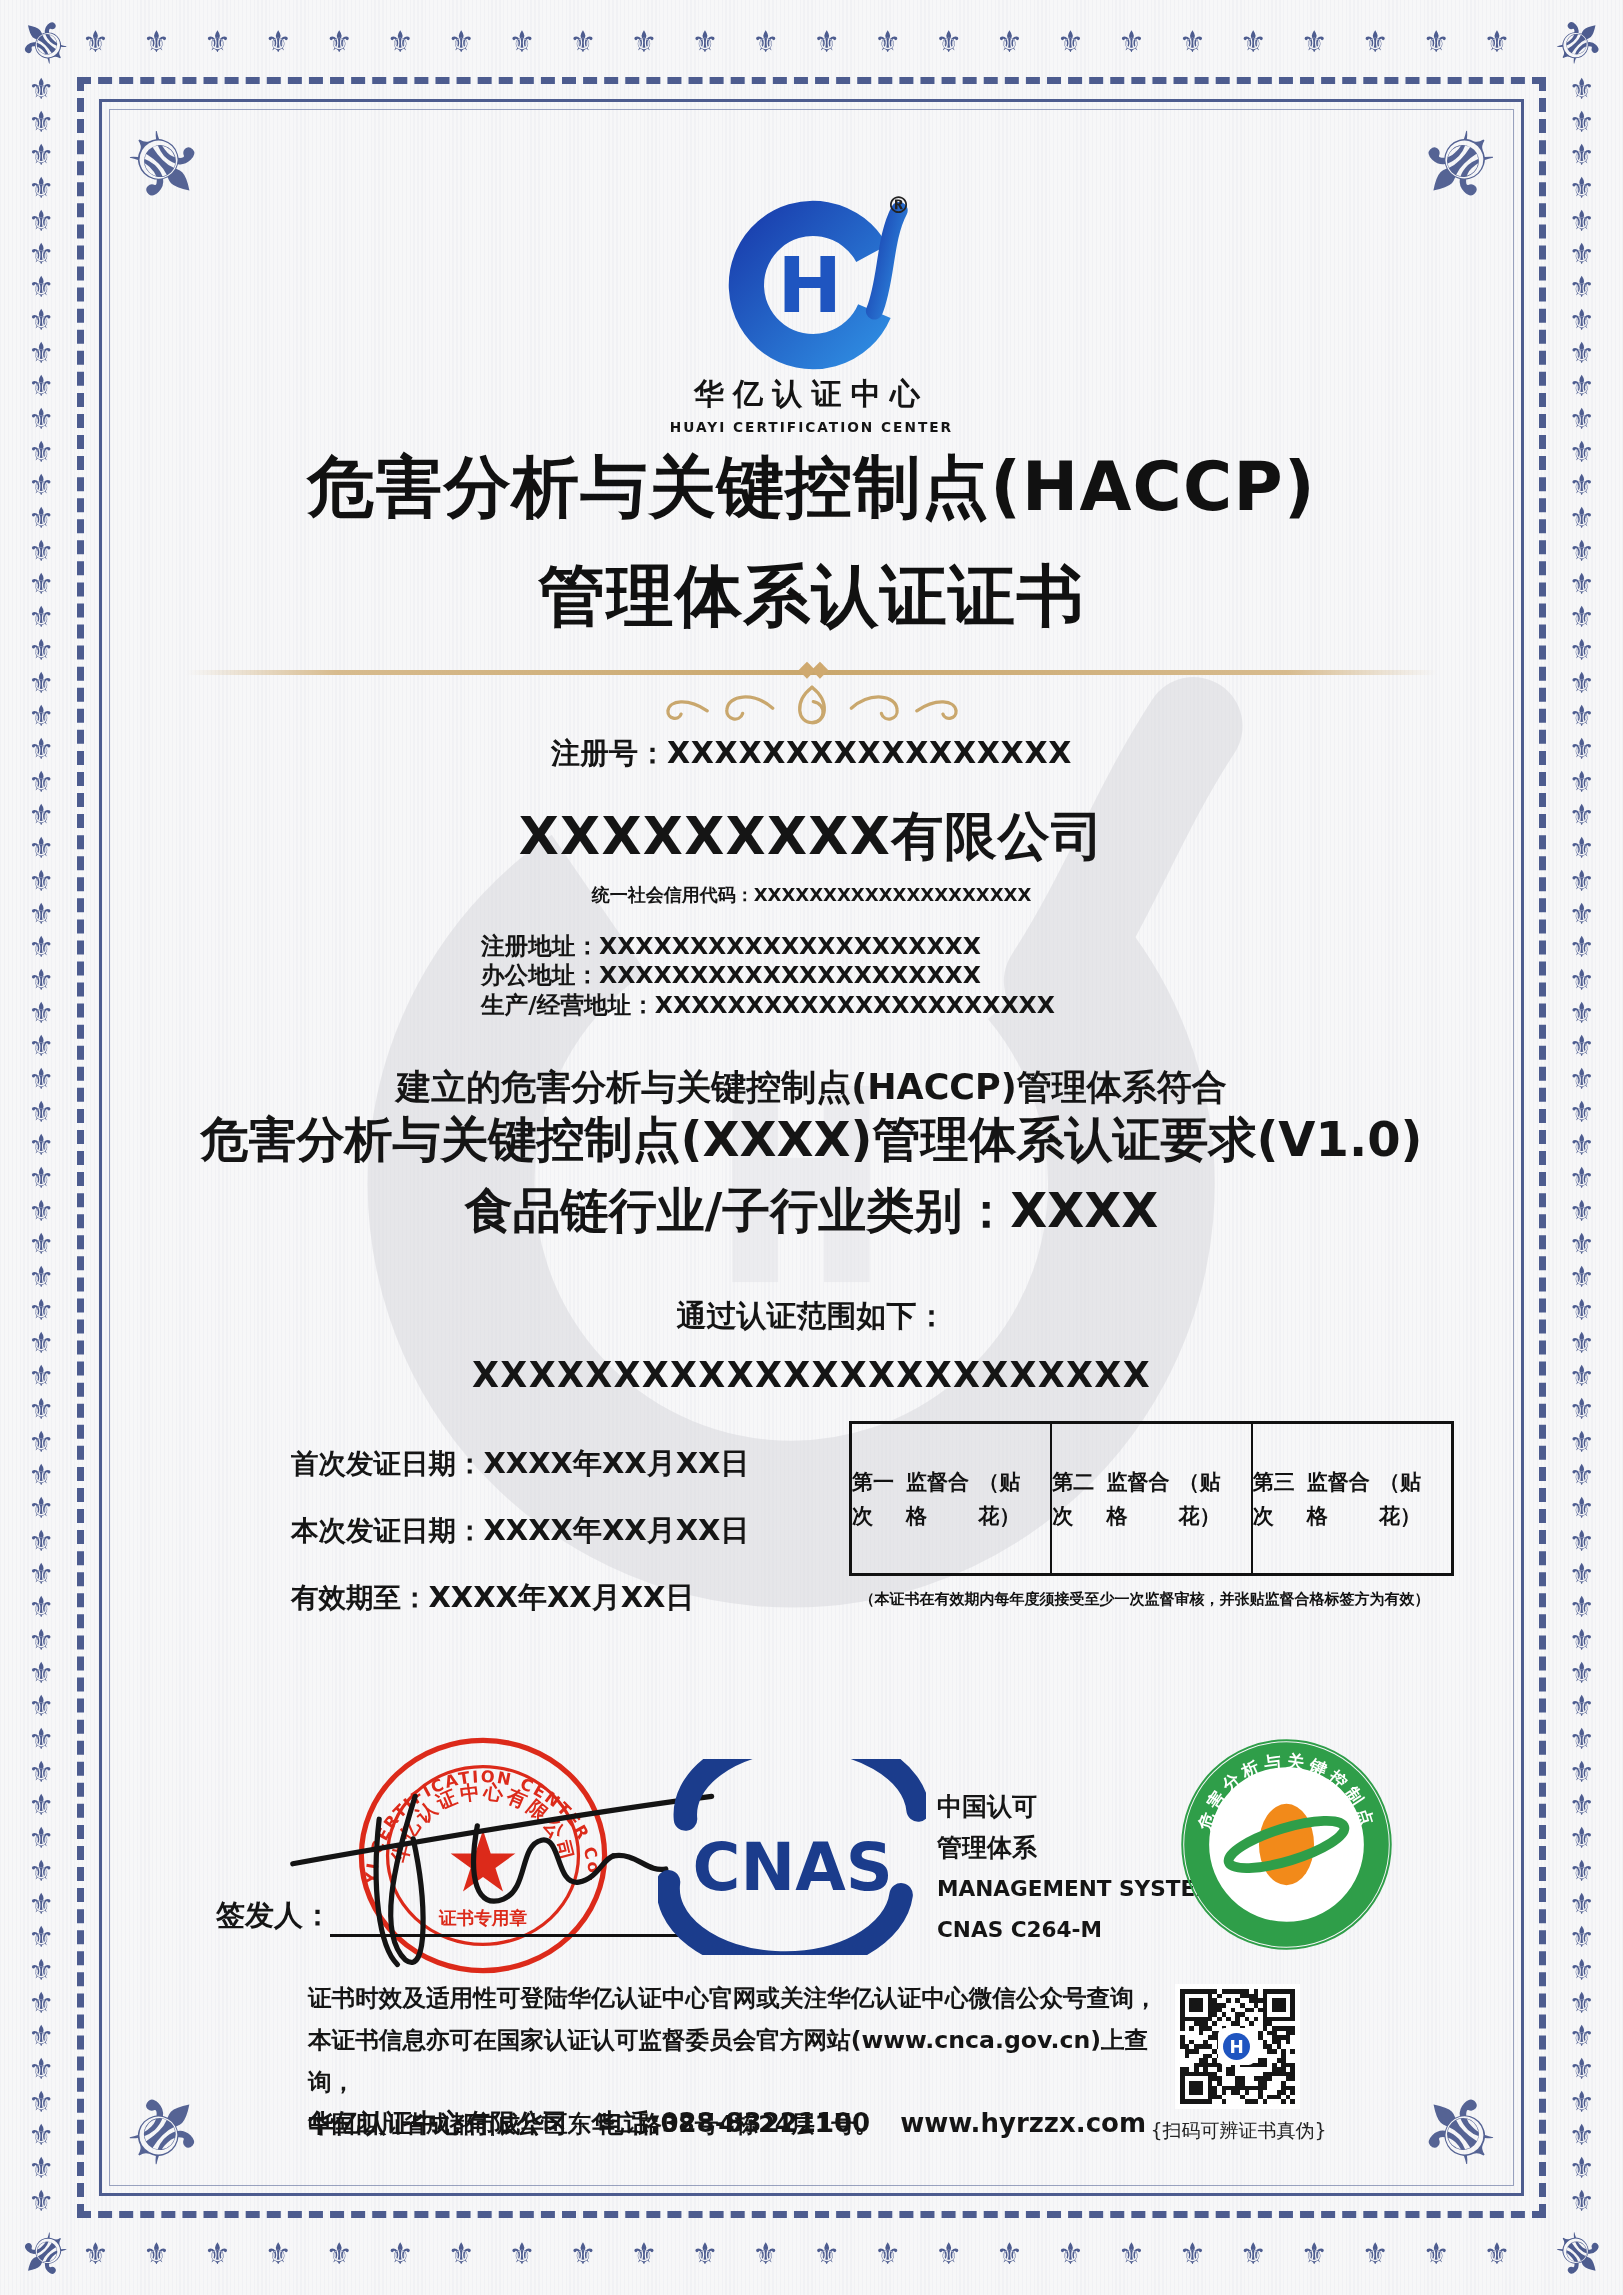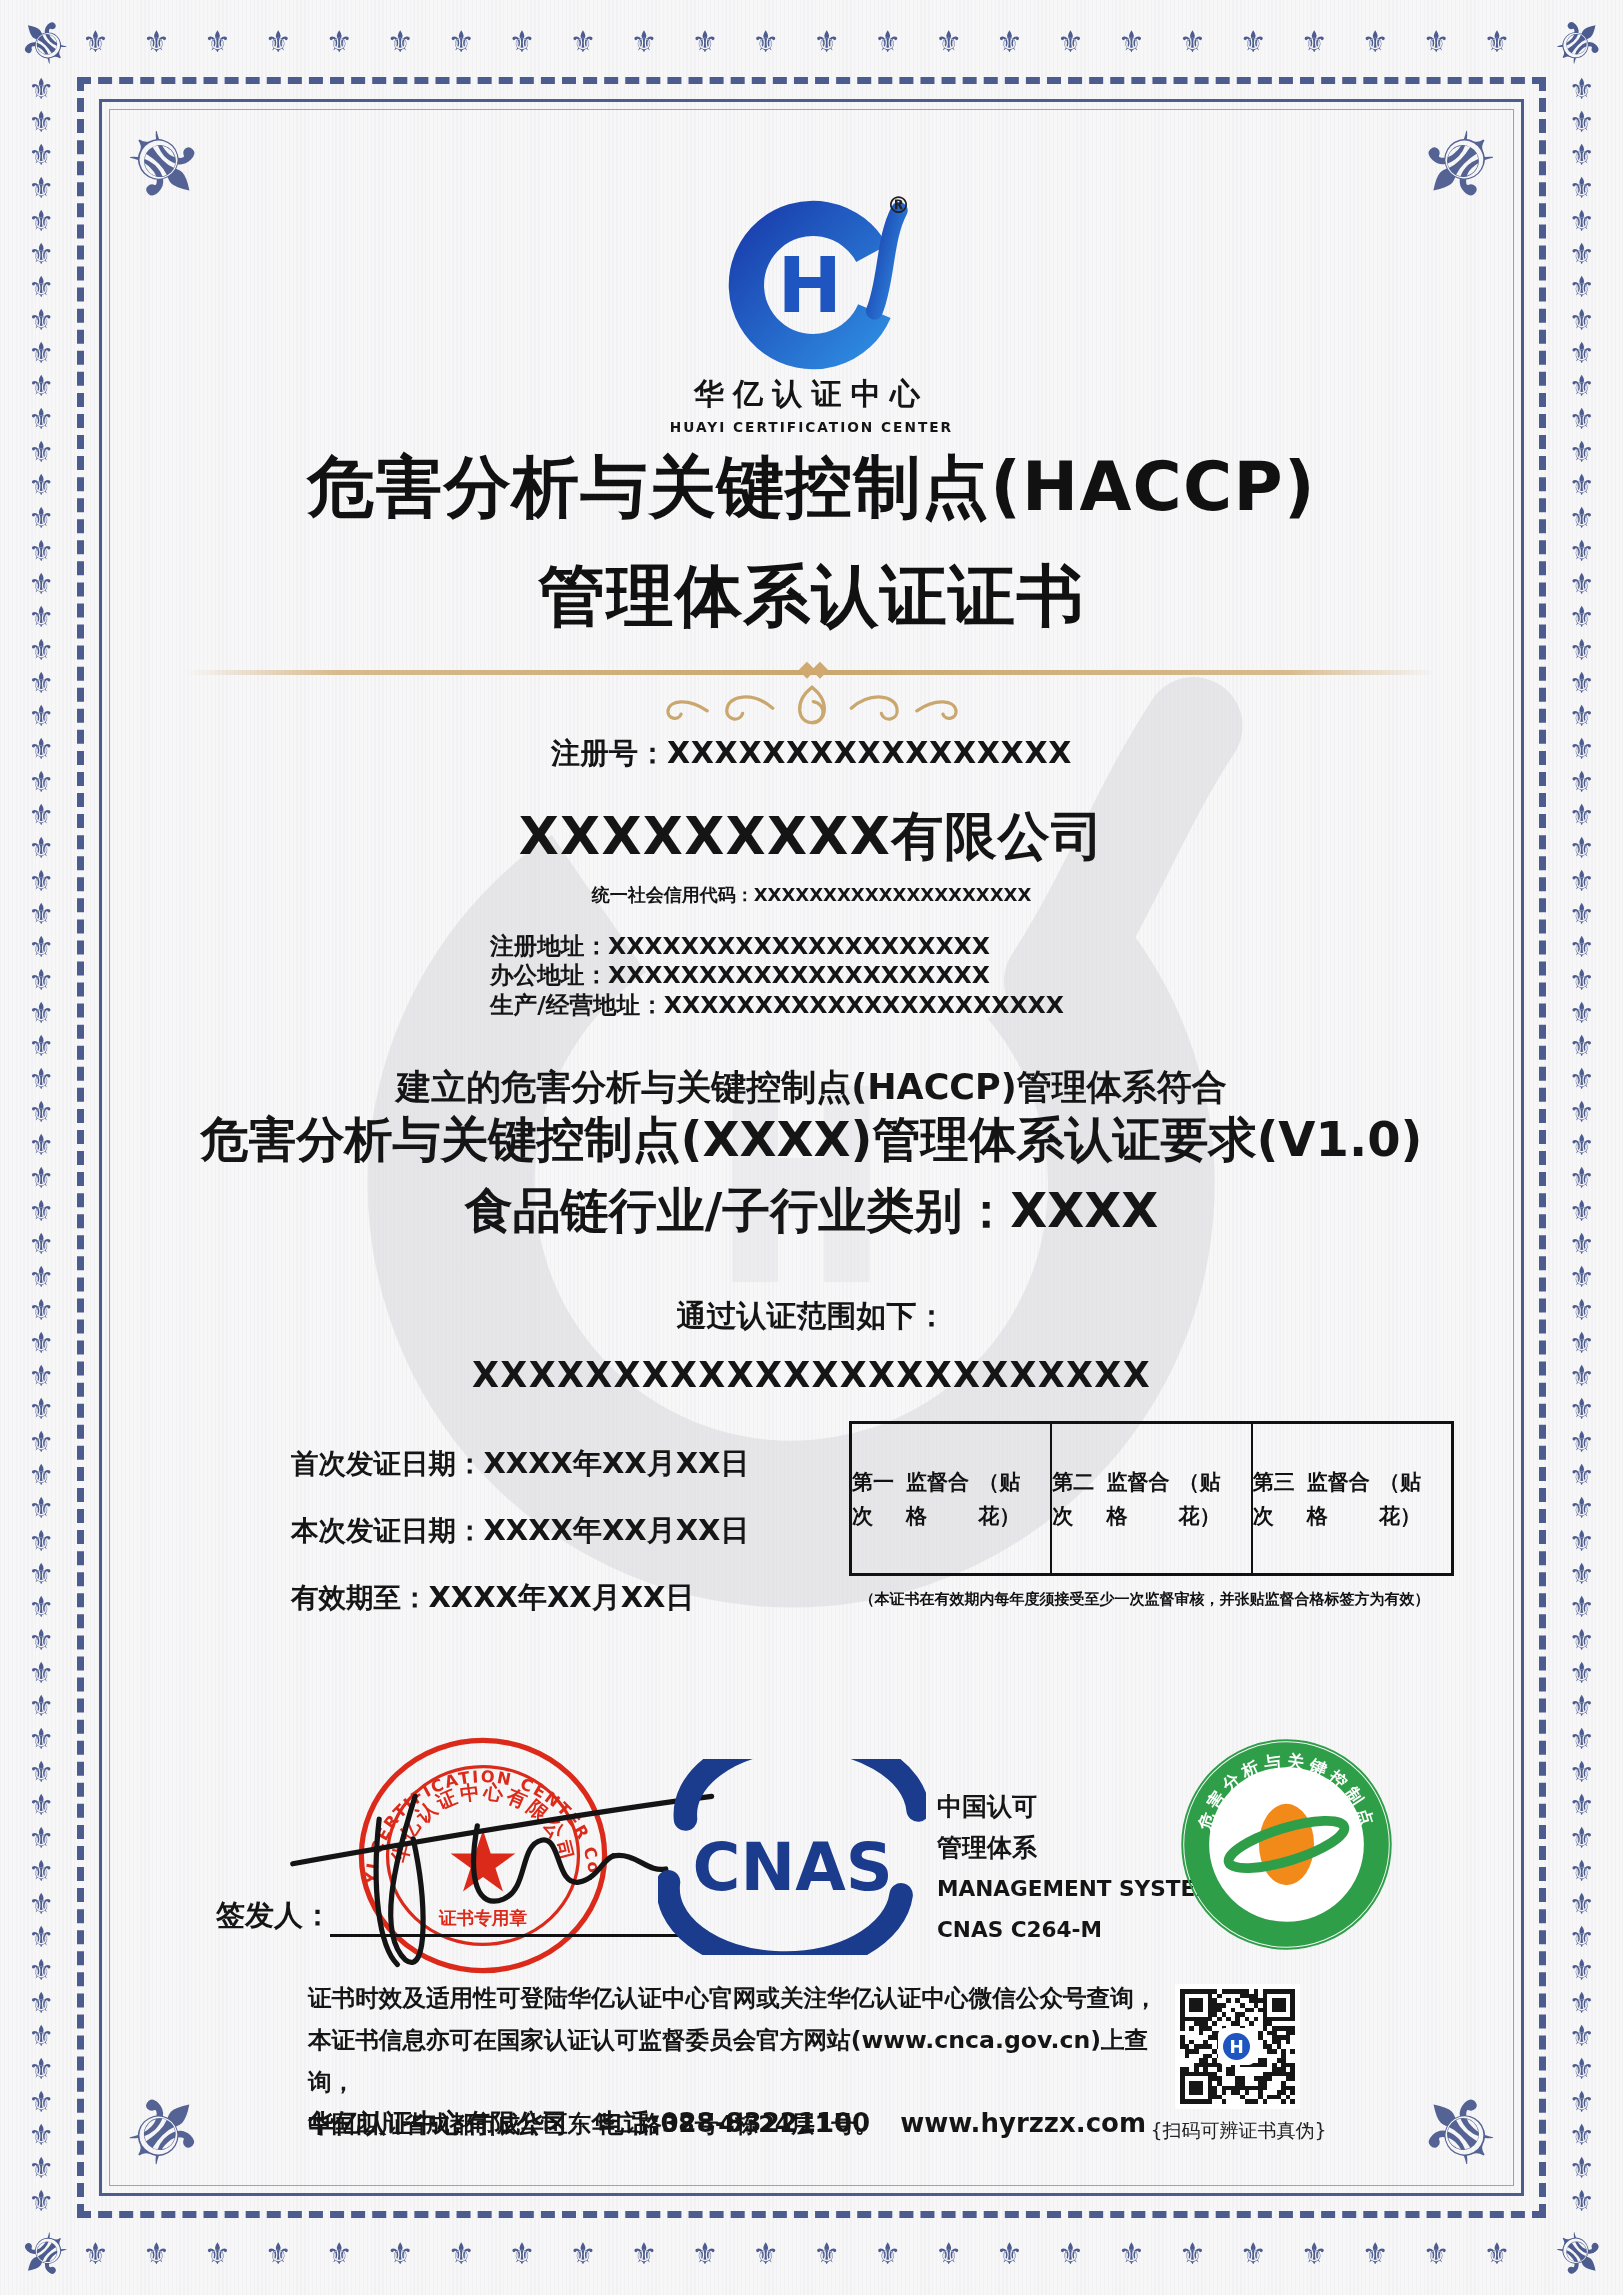--- a/index.html
+++ b/index.html
@@ -24,21 +24,21 @@
   .logo-en{top:419px;font-size:13.7px;letter-spacing:2px;}
   .title{font-size:67px;letter-spacing:1.3px;color:#111;}
   .gold-line{top:670px;left:186px;right:186px;height:5.2px;
      background:linear-gradient(90deg,rgba(210,182,140,0) 0%,#d7bb8e 12%,#c9a76d 50%,#d7bb8e 88%,rgba(210,182,140,0) 100%);}
   .gold-gem{top:656px;color:#cfa96f;font-size:22px;letter-spacing:-3.9px;}
   
   .regline{top:734px;font-size:29px;}
   .regline .val{font-size:30px;letter-spacing:0.7px;}
   .company{top:802px;font-size:52px;letter-spacing:1.3px;}
   .credit{top:883px;font-size:18px;}
-  .addr{top:932px;left:50%;transform:translateX(-50%);width:661px;font-size:23.6px;line-height:29.4px;text-align:left;margin-left:9px;}
+  .addr{top:932px;left:50%;transform:translateX(-50%);width:661px;font-size:23.6px;line-height:29.4px;text-align:left;}
   .intro{top:1064px;font-size:35px;}
   .require{top:1108px;font-size:48px;}
   .category{top:1179px;font-size:48px;}
   .scope-t{top:1296px;font-size:30px;}
   .scope-v{top:1355px;font-size:35px;letter-spacing:1.3px;}
   .dates{left:291px;top:1430px;font-size:29px;line-height:67px;white-space:nowrap;}
   .dates .lab{font-size:27.5px;}
   
   .sup-table{left:849px;top:1421px;width:599px;height:149px;border:3.3px solid #111;display:flex;background:transparent;}
   .sup-cell{flex:1;display:flex;justify-content:center;align-items:center;

